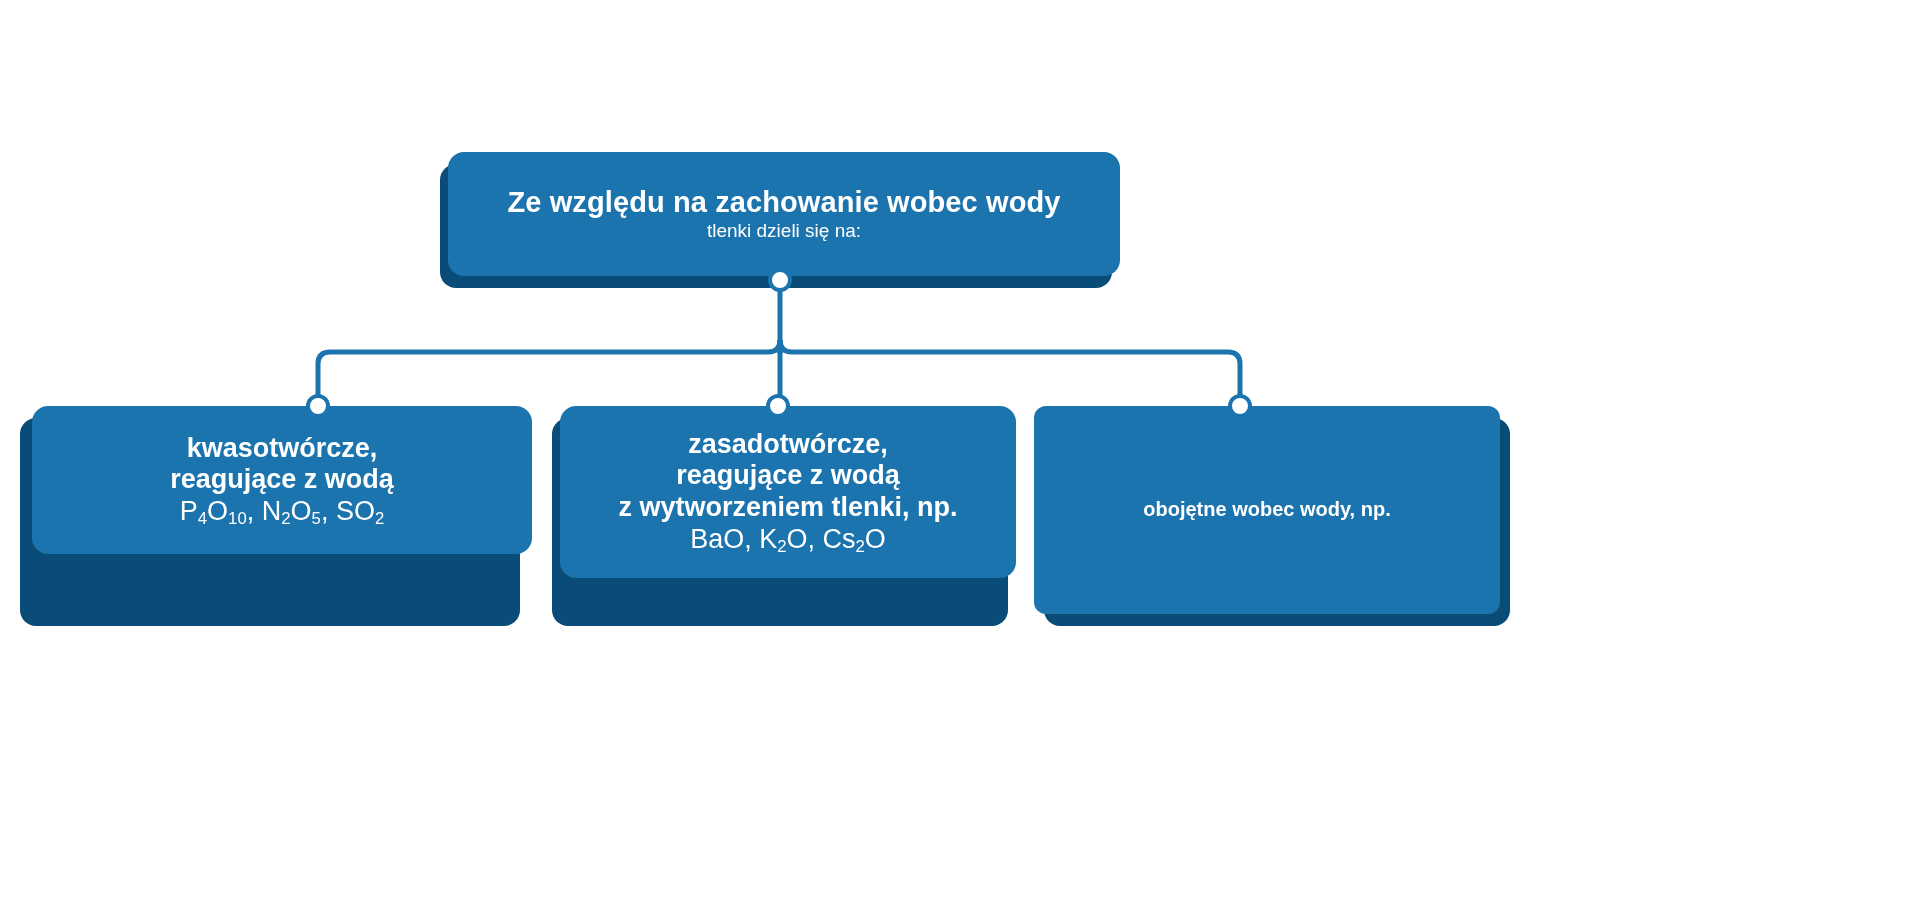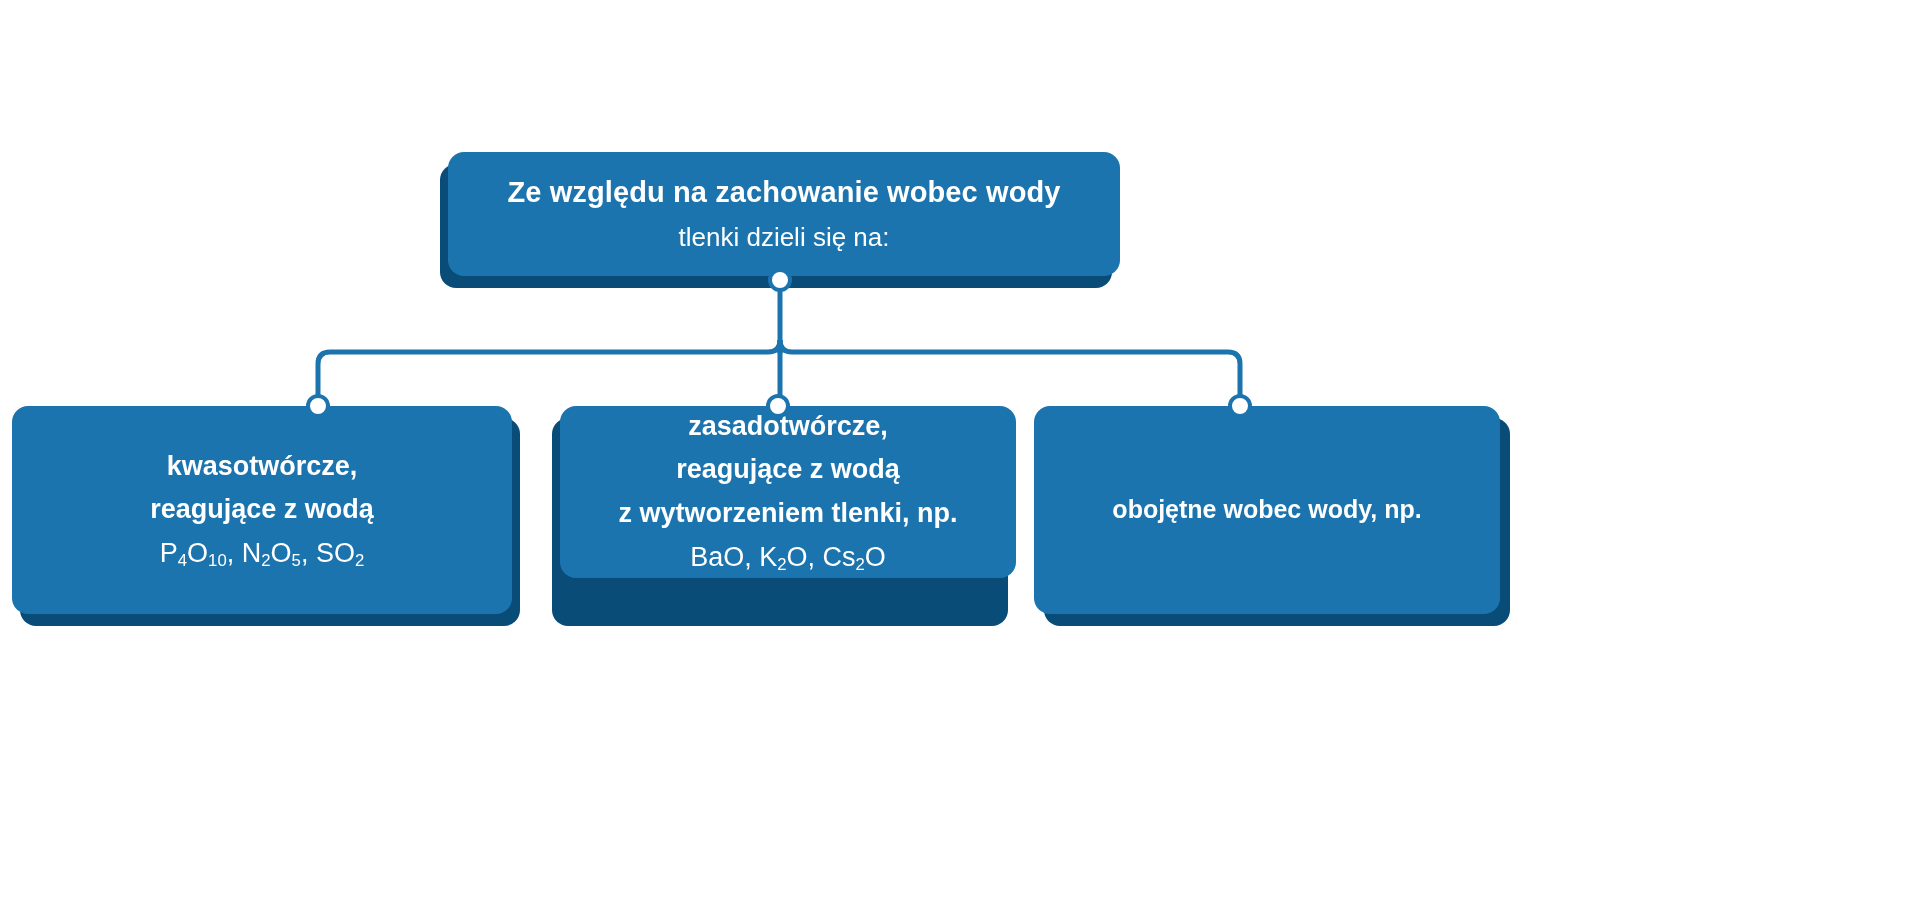--- a/index.html
+++ b/index.html
@@ -42,21 +42,20 @@
     box-sizing: border-box;
     border-radius: 16px;
     background: #1c74af;
     color: #ffffff;
     display: flex;
     flex-direction: column;
     align-items: center;
     justify-content: center;
     text-align: center;
     line-height: 1.17;
-    gap: 12px;
   }
   
   .node-shadow {
     position: absolute;
     z-index: 1;
     border-radius: 16px;
     background: #0a4c78;
   }
 
   .line-bold {
@@ -83,28 +82,28 @@
     height: 124px;
     font-size: 29px;
   }
   #node-root-shadow {
     left: 440px;
     top: 164px;
     width: 672px;
     height: 124px;
   }
   #node-root .line-bold   { font-size: 29px; letter-spacing: 0.1px; }
-  #node-root .line-regular{ font-size: 26px; }
+  #node-root .line-regular{ font-size: 19px; }
 
   
   #node-acidic {
-    left: 12px;
+    left: 32px;
     top: 406px;
     width: 500px;
-    height: 208px;
+    height: 148px;
     font-size: 27px;
   }
   #node-acidic-shadow {
     left: 20px;
     top: 418px;
     width: 500px;
     height: 208px;
   }
 
   #node-basic {
@@ -119,21 +118,22 @@
     top: 418px;
     width: 456px;
     height: 208px;
   }
 
   #node-neutral {
     left: 1034px;
     top: 406px;
     width: 466px;
     height: 208px;
-    font-size: 25px;
+    font-size: 20px;
+    border-radius: 12px;
   }
   #node-neutral-shadow {
     left: 1044px;
     top: 418px;
     width: 466px;
     height: 208px;
   }
 
   .node .line-bold, .node .line-regular { display: block; }
 

